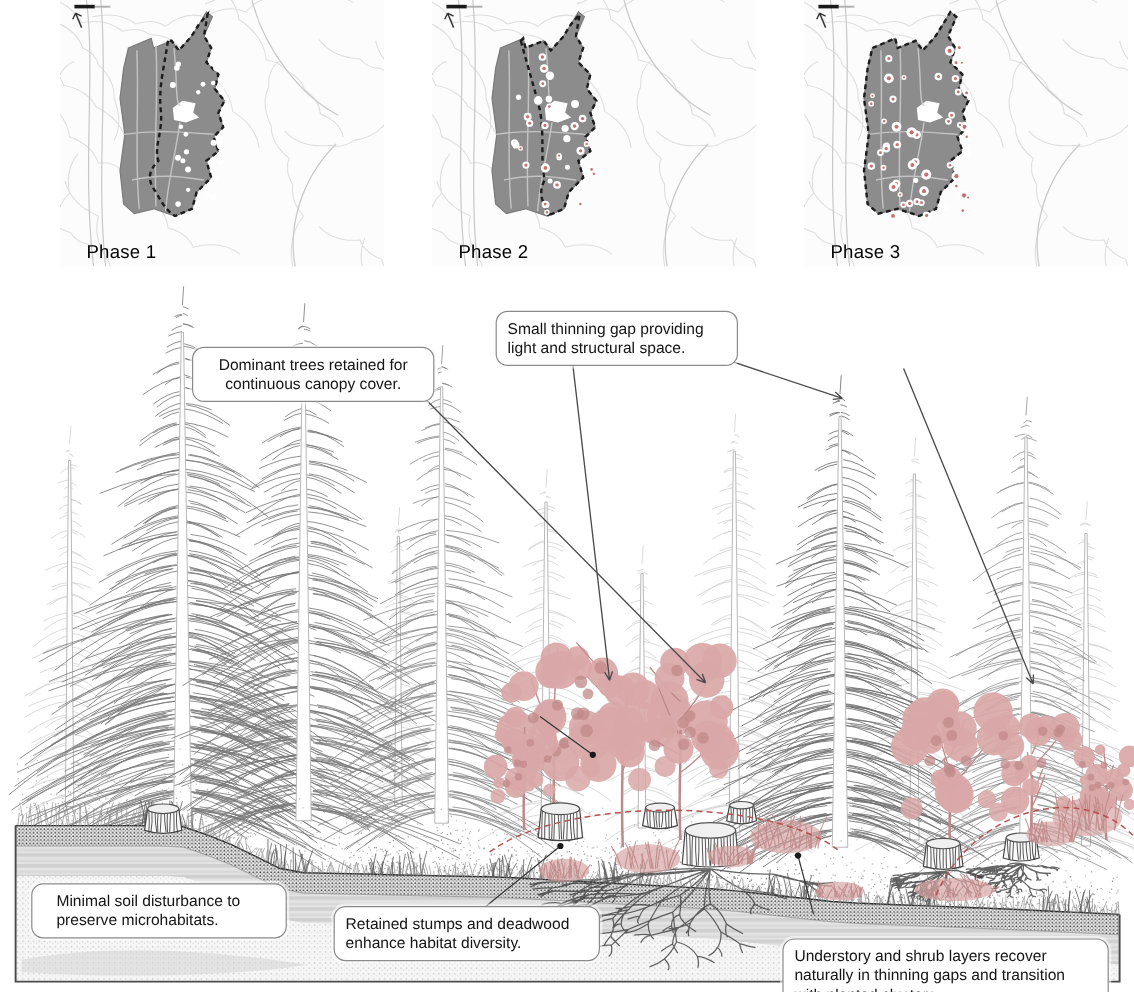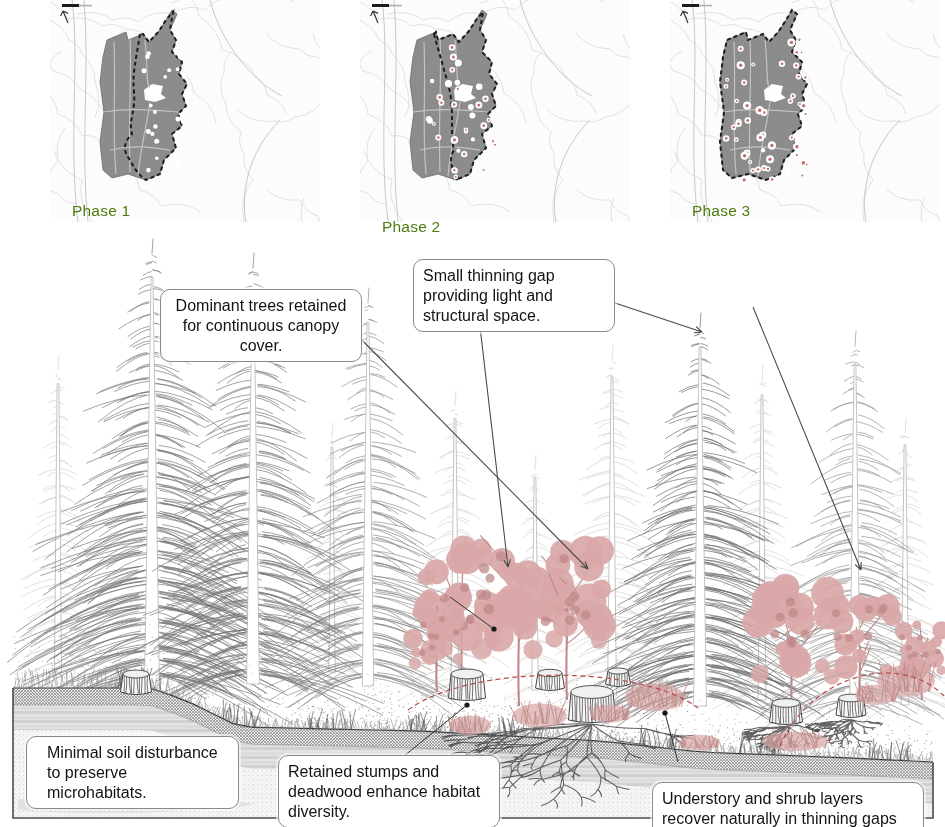--- a/index.html
+++ b/index.html
@@ -1,24 +1,24 @@
 <!DOCTYPE html>
 <html><head>
 <meta charset="utf-8">
 <style>
   html,body{margin:0;padding:0;background:#fff;}
   #stage{position:relative;width:945px;height:827px;background:#fff;overflow:hidden;
          font-family:"Liberation Sans",sans-serif;}
   svg{position:absolute;display:block;}
   .map{top:0;}
   #map1{left:50px;} #map2{left:360px;} #map3{left:670px;}
-  .phase-label{position:absolute;font-size:15.5px;color:#4d7c0f;letter-spacing:.2px;}
-  #ph1{left:72px;top:202px;} #ph2{left:382px;top:218px;} #ph3{left:692px;top:202px;}
+  .phase-label{position:absolute;font-size:15.5px;color:#000000;letter-spacing:.2px;}
+  #ph1{left:72px;top:202px;} #ph2{left:382px;top:202px;} #ph3{left:692px;top:202px;}
   .callout{position:absolute;background:#fff;border:1.3px solid #8a8a8a;border-radius:10px;
-           padding:6px 9px;font-size:16px;line-height:1.24;color:#141414;
+           padding:6px 9px;font-size:13px;line-height:1.24;color:#141414;
            box-shadow:0 0 0 2px rgba(255,255,255,.55);}
   #co-dominant{left:160px;top:289px;width:182px;text-align:center;}
   #co-thinning{left:413px;top:259px;width:182px;}
   #co-nucleation{left:292px;top:536px;width:170px;}
   #co-soil{left:26px;top:736px;width:182px;padding-left:20px;}
   #co-stumps{left:278px;top:755px;width:202px;}
   #co-understory{left:619px;top:782px;width:252px;margin-left:33px;}
 </style>
 </head>
 <body>

